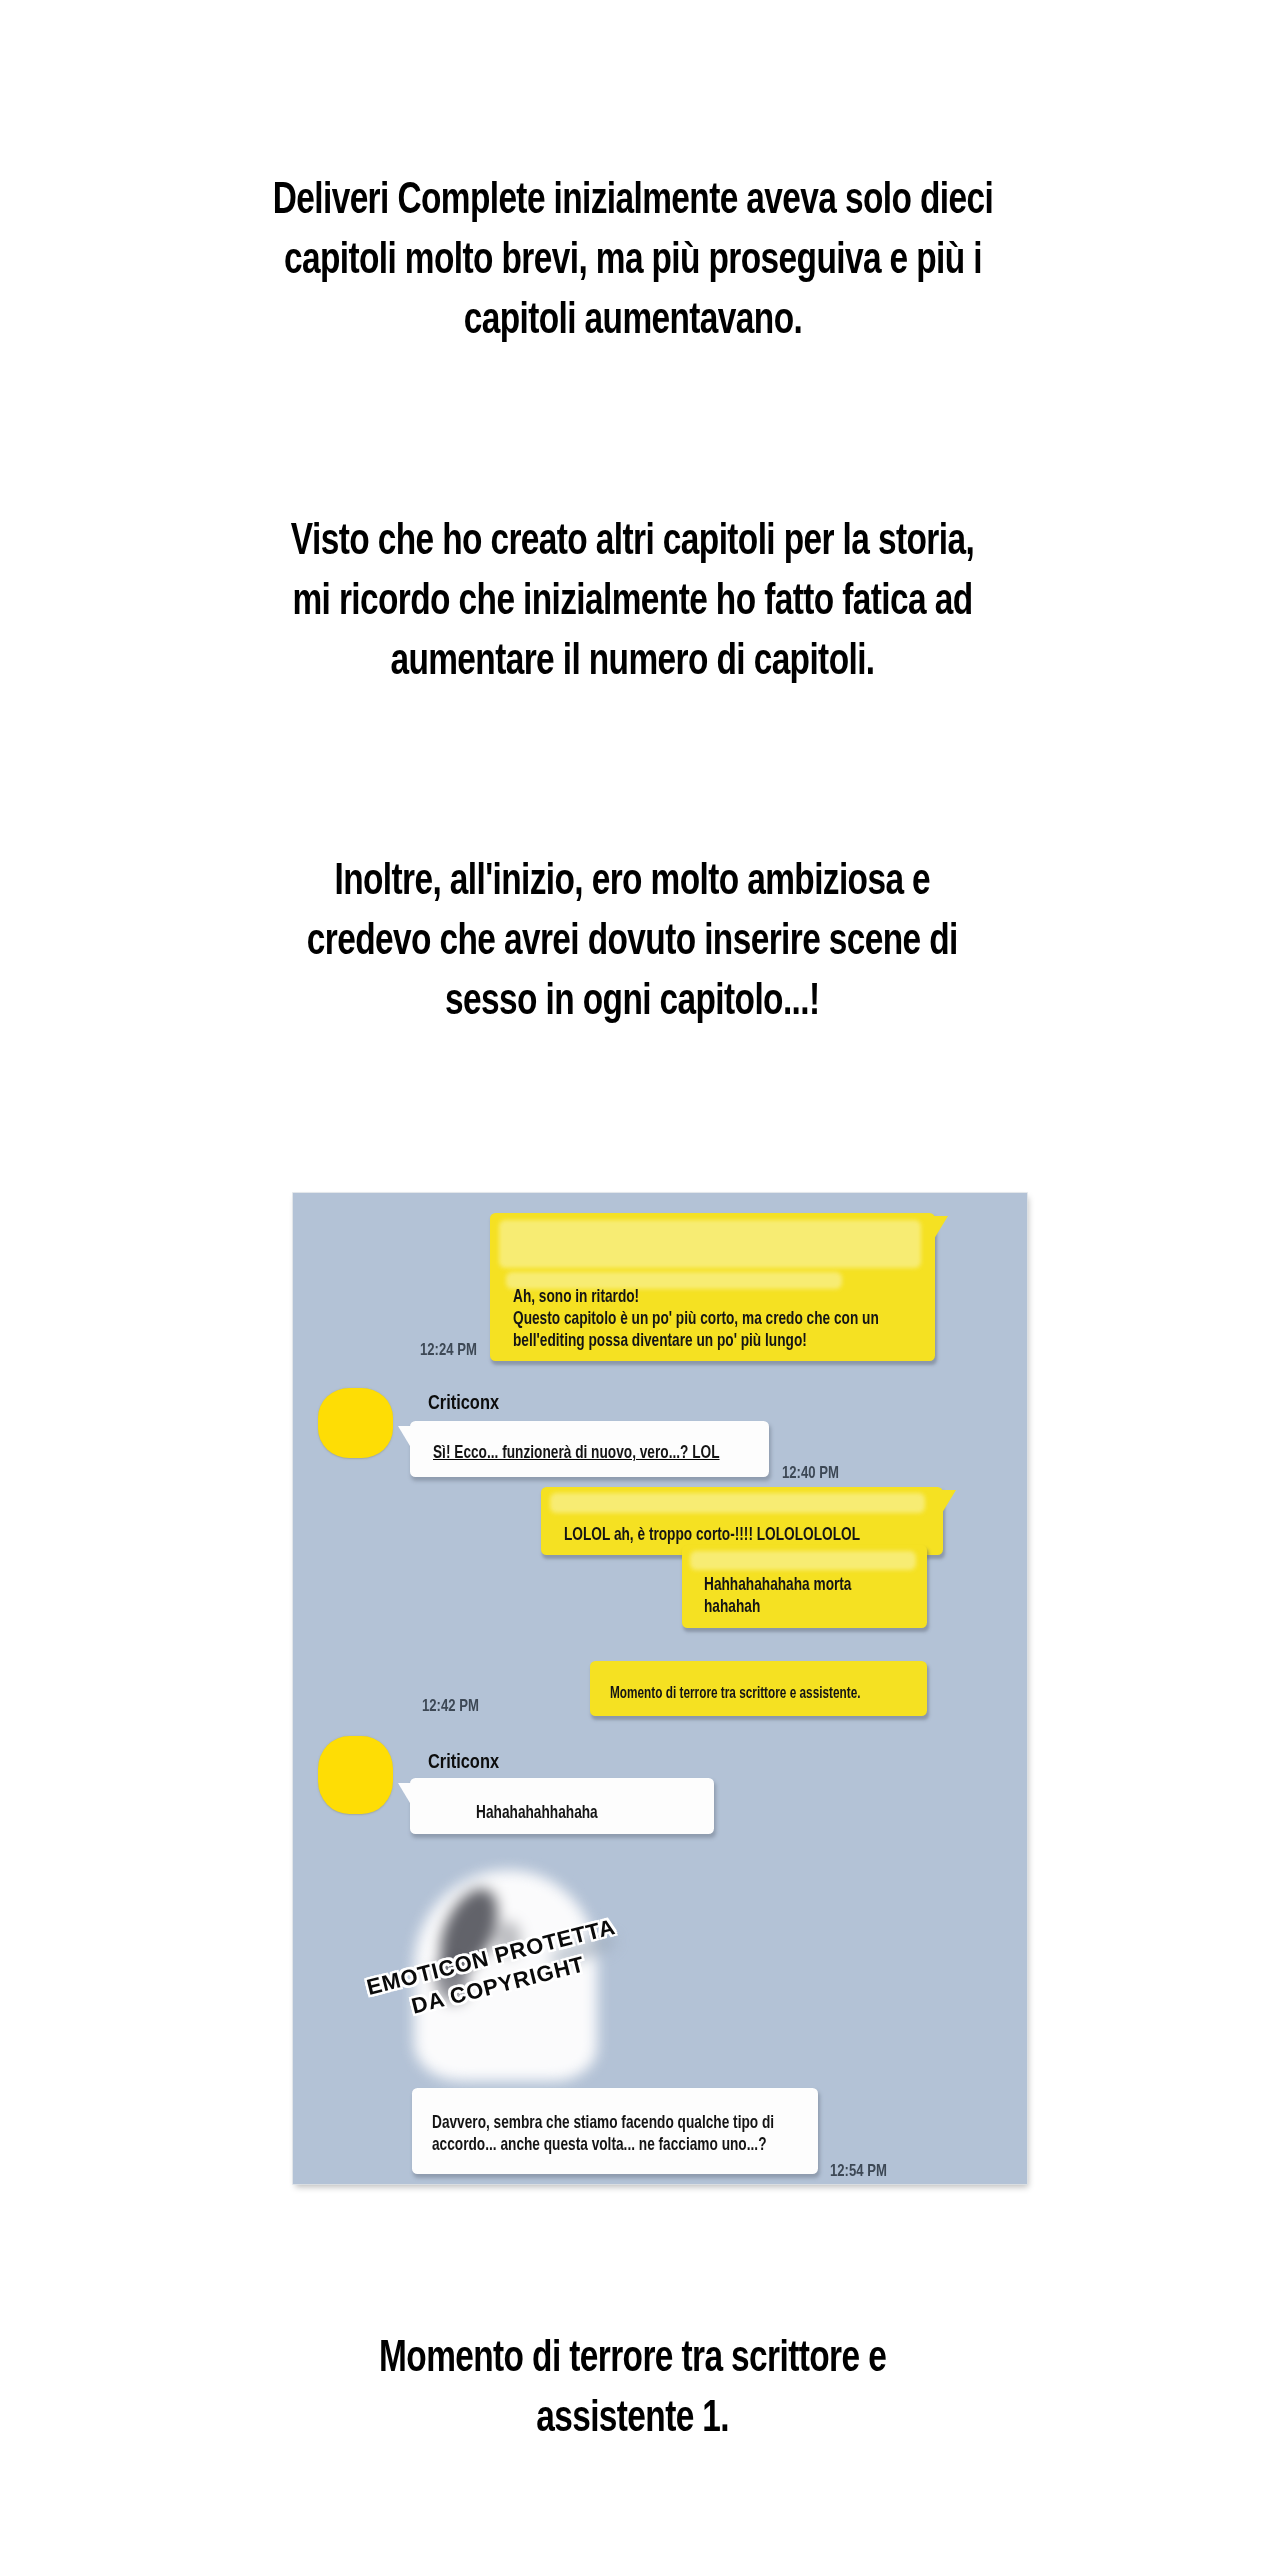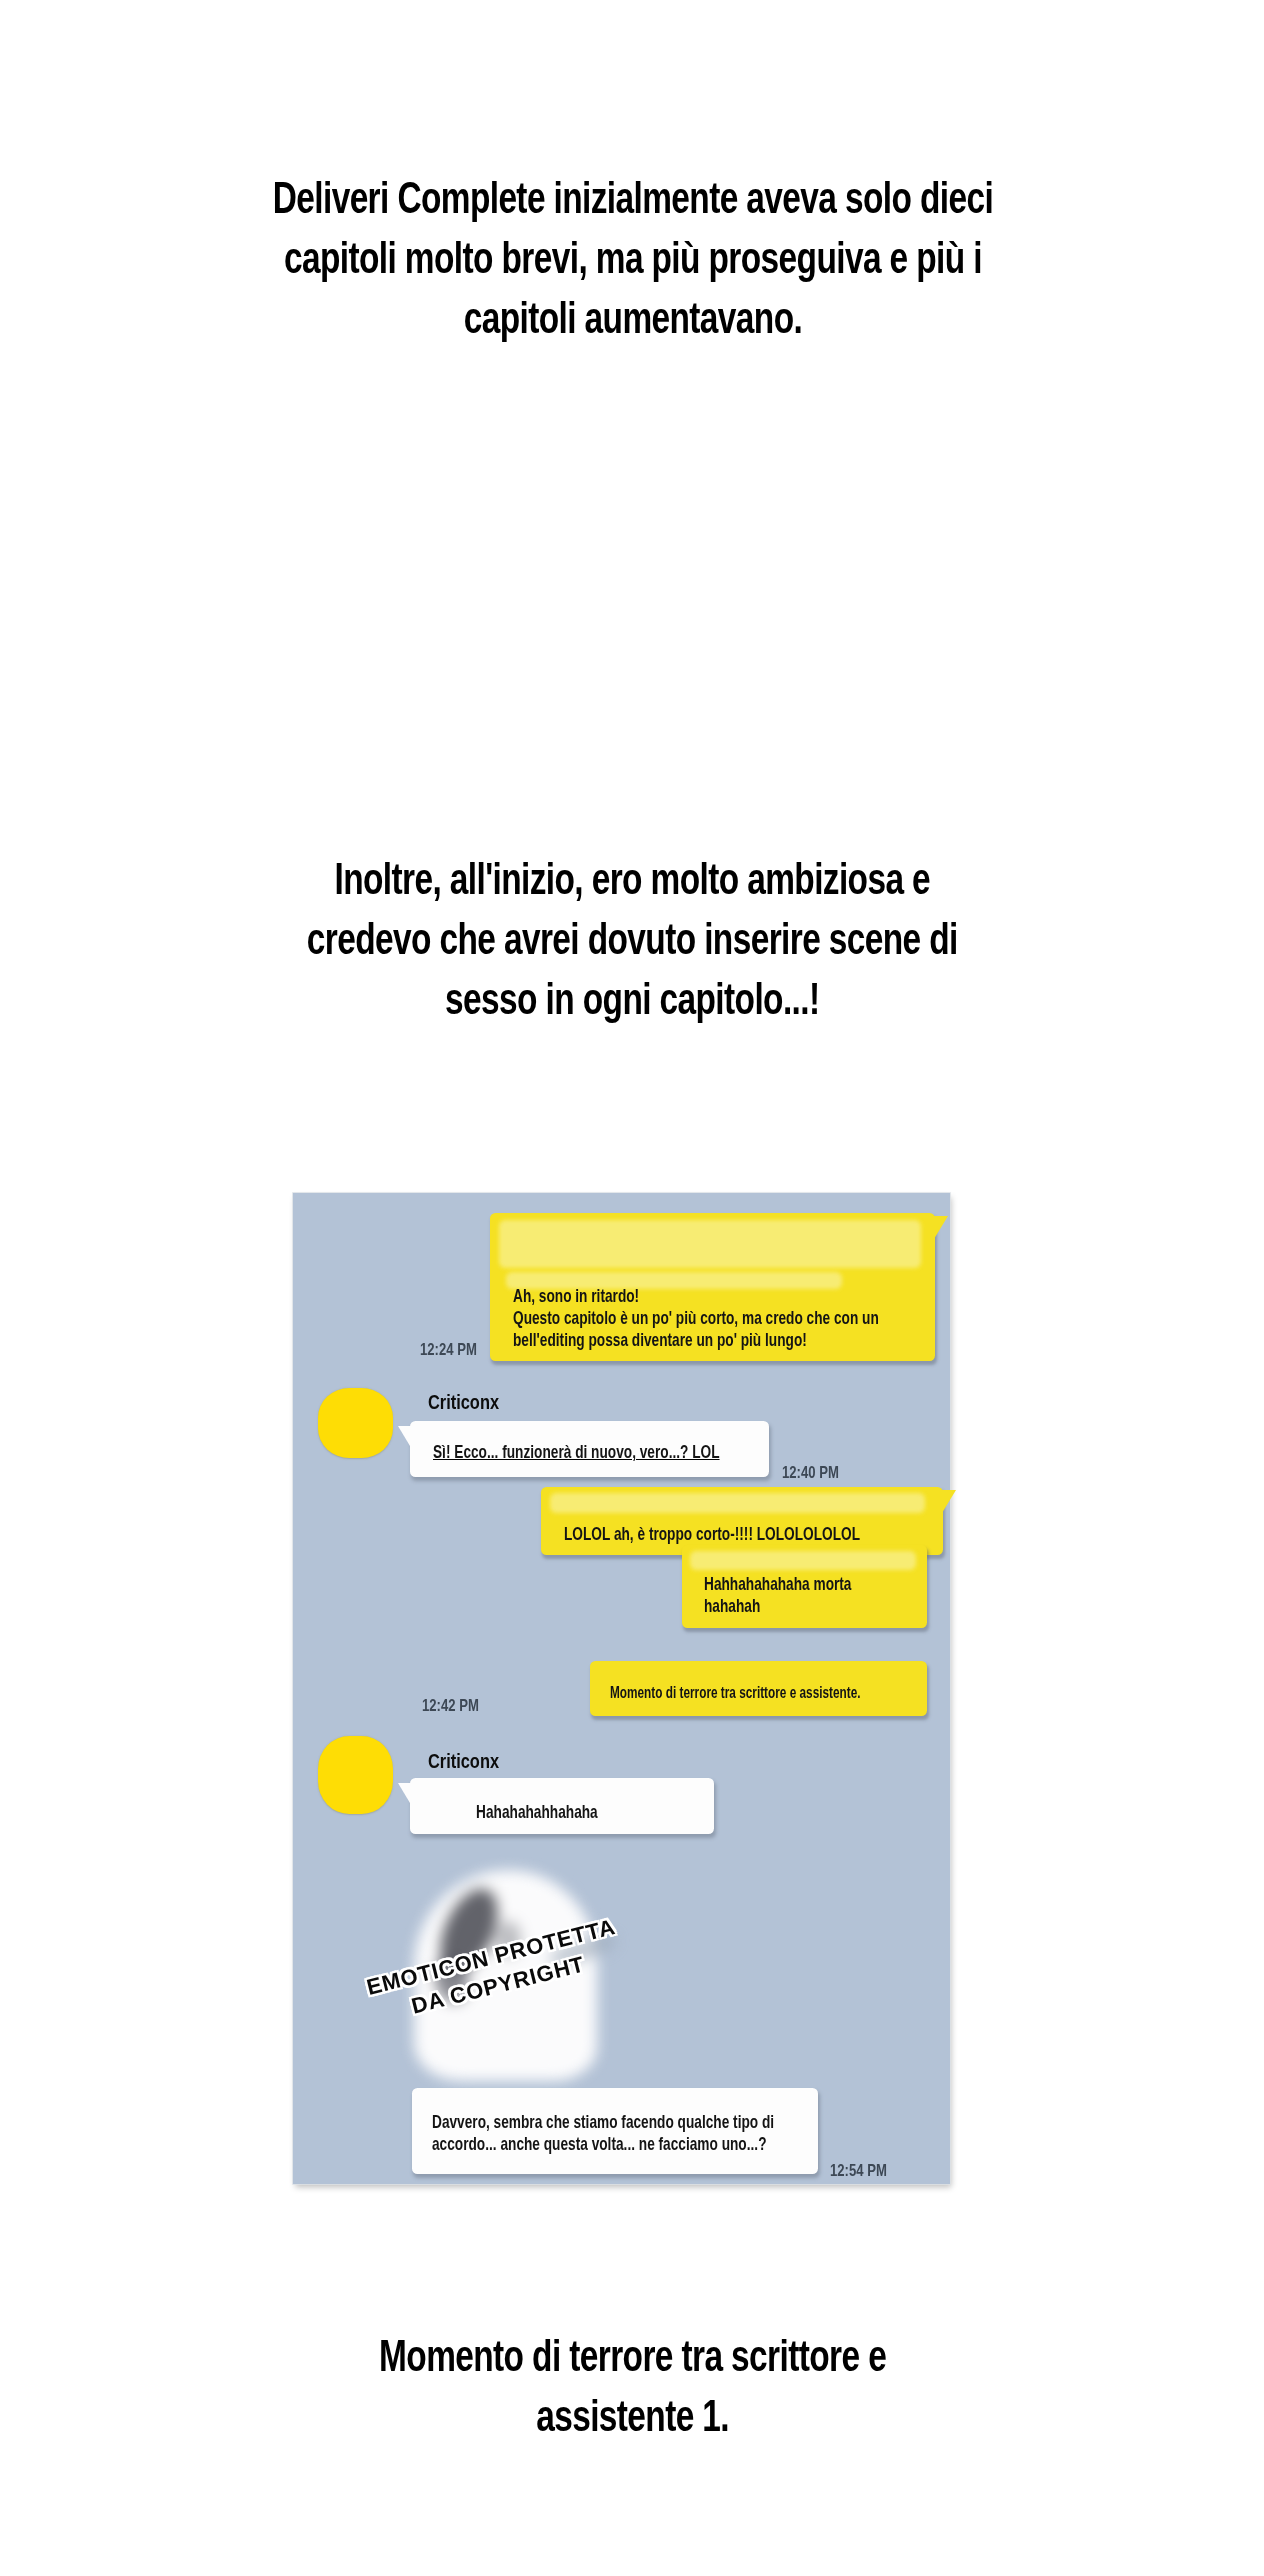--- a/index.html
+++ b/index.html
@@ -6,21 +6,21 @@
   .page{position:relative;width:1265px;height:2576px;background:#ffffff;overflow:hidden;
         font-family:"Liberation Sans",sans-serif;font-weight:bold;color:#000;}
 
   
   .caption{position:absolute;left:0;width:1265px;text-align:center;
            font-size:44px;line-height:60px;letter-spacing:-0.8px;}
   .caption>span{display:inline-block;transform:scaleX(.76);transform-origin:center top;
                 white-space:pre-line;}
 
   
-  .chat{position:absolute;left:293px;top:1193px;width:657px;height:991px;
+  .chat{position:absolute;left:293px;top:1193px;width:734px;height:991px;
         background:var(--chat-background,#b3c2d6);
         box-shadow:0 0 0 0.8px #dde1e6, 2.3px 3.9px 6.2px rgba(0,0,0,.25);}
 
   .bubble{position:absolute;border-radius:5.5px;}
   .bubble.yellow{background:var(--bubble-yellow,#f5e122);
                  box-shadow:1.6px 3.9px 3.1px rgba(90,100,115,.45);}
   .bubble.white{background:var(--bubble-white,#fdfdfd);
                 box-shadow:1.6px 3.1px 3.9px rgba(90,100,115,.4);}
   .tail-r::after{content:"";position:absolute;top:3.1px;right:-12.5px;width:0;height:0;
                  border-top:23.4px solid var(--bubble-yellow,#f5e122);
@@ -86,20 +86,23 @@
 </style>
 </head>
 <body>
 
 <div class="page">
 
   <div class="caption" style="top:168px"><span>Deliveri Complete inizialmente aveva solo dieci
 capitoli molto brevi, ma più proseguiva e più i
 capitoli aumentavano.</span></div>
 
+  <div class="caption" style="top:509px"><span>Visto che ho creato altri capitoli per la storia,
+mi ricordo che inizialmente ho fatto fatica ad
+aumentare il numero di capitoli.</span></div>
 
   <div class="caption" style="top:849px"><span>Inoltre, all'inizio, ero molto ambiziosa e
 credevo che avrei dovuto inserire scene di
 sesso in ogni capitolo...!</span></div>
 
   <div class="chat">
 
     <div class="bubble yellow tail-r b1">
       <div class="redact r1a"></div>
       <div class="redact r1b"></div>

